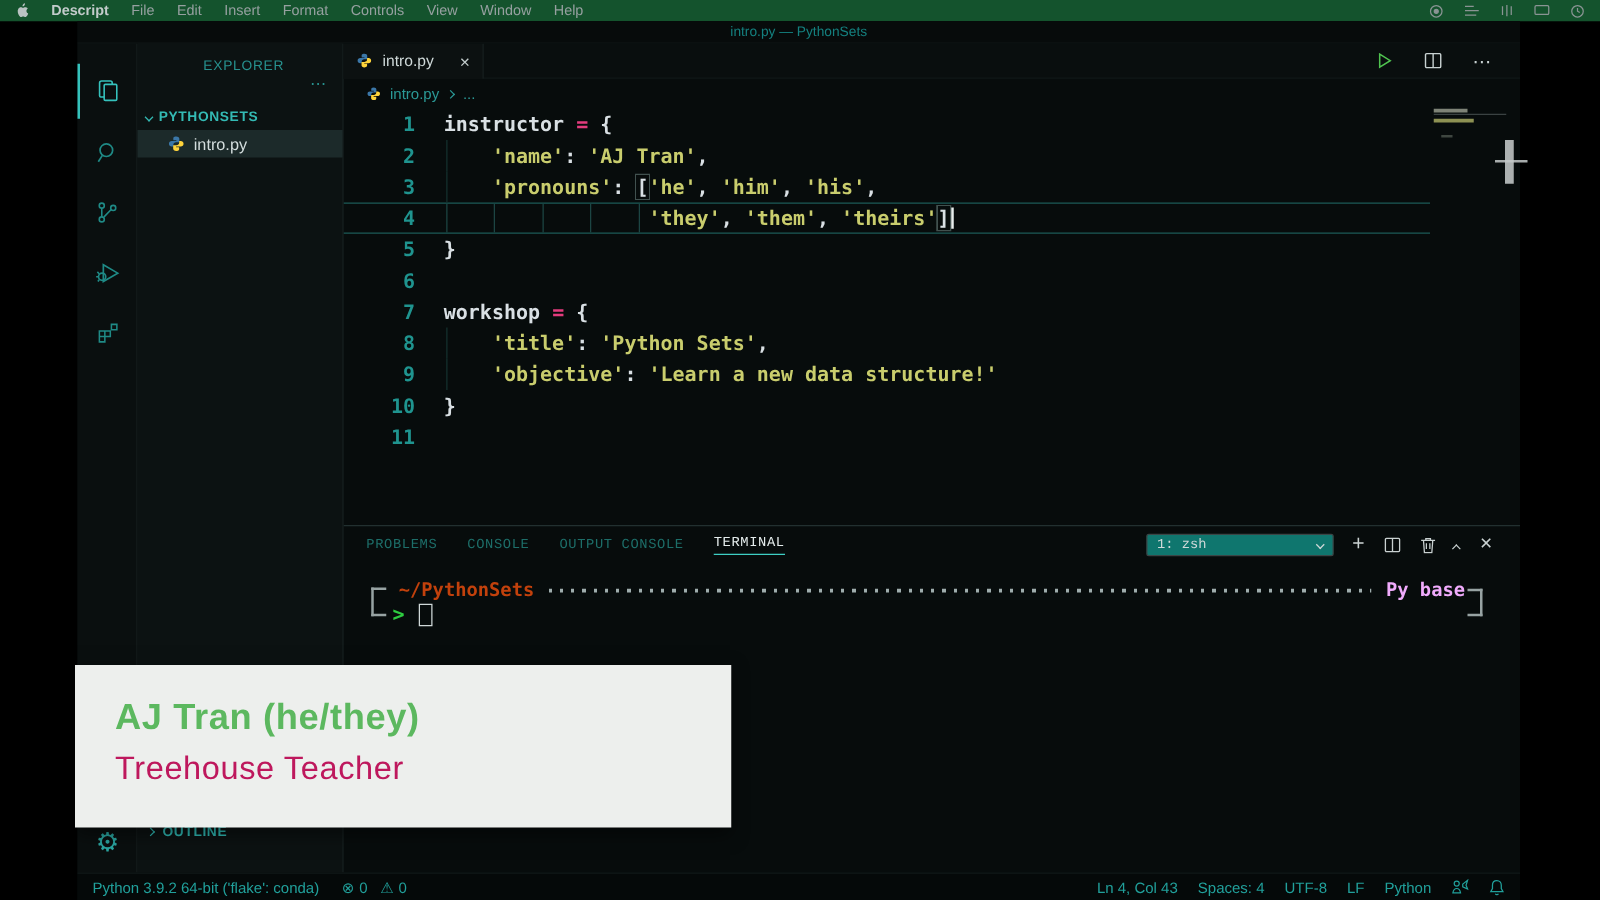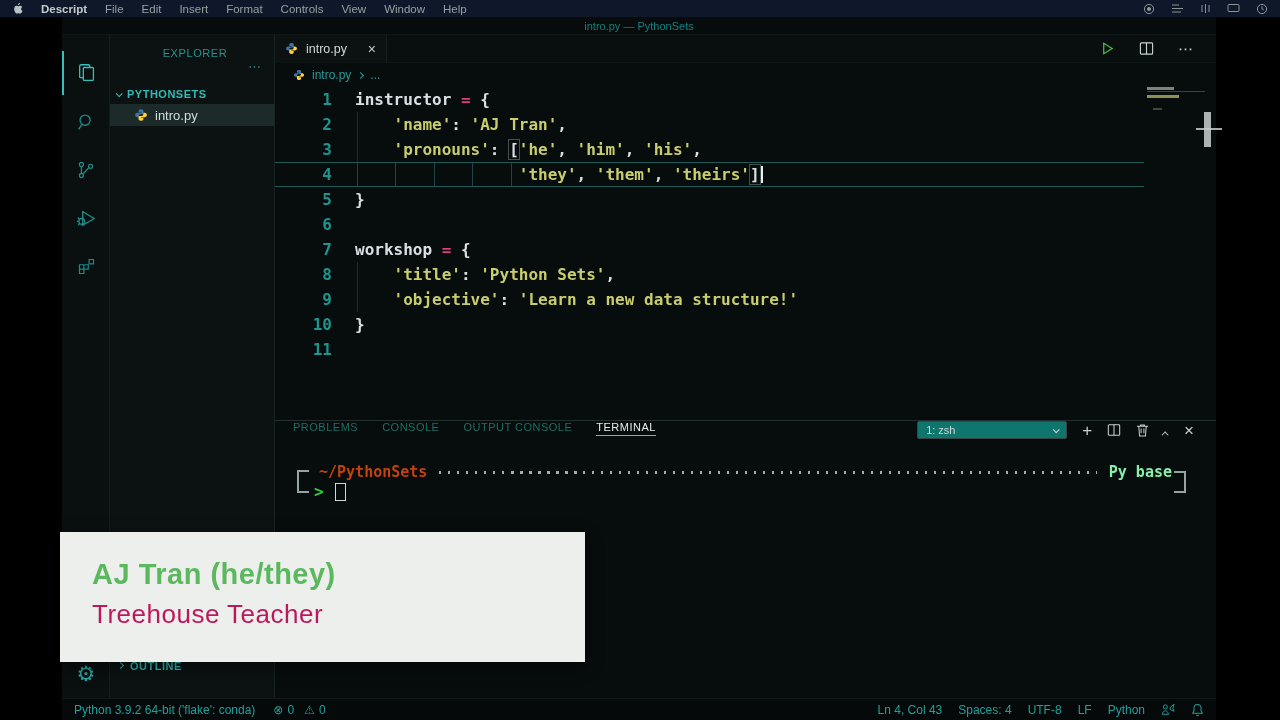--- a/index.html
+++ b/index.html
@@ -1,20 +1,20 @@
 <!DOCTYPE html>
 <html><head>
 <meta charset="utf-8">
 <style>
   * { margin:0; padding:0; box-sizing:border-box; }
   body { background:#000; font-family:"Liberation Sans", sans-serif; }
   .screen { position:relative; width:1280px; height:720px; background:#000; overflow:hidden; }
 
   
-  .menubar { position:absolute; left:0; top:0; width:1280px; height:17px; background:#0f172a;
+  .menubar { position:absolute; left:0; top:0; width:1280px; height:17px; background:#14532d;
              display:flex; align-items:center; padding:0 12px; gap:18px; font-size:11.5px; color:#96a0a0; }
   .menubar .app { font-weight:bold; color:#c3cbcb; }
   .menubar .apple svg { display:block; }
   .menubar-right { margin-left:auto; display:flex; gap:16px; align-items:center; color:#8a9494; }
   .menubar-right svg { display:block; }
 
   
   .window { position:absolute; left:62px; top:17px; width:1154px; height:703px; background:#070c0c; }
   .titlebar { position:absolute; left:0; top:0; width:100%; height:18px; background:#070b0b;
               border-bottom:1px solid #101717; text-align:center; font-size:11px; color:#14807f; line-height:18px; }
@@ -76,40 +76,40 @@
   
   .mm1 { position:absolute; left:872px; top:52px; width:27px; height:3px; background:#7e8377; }
   .mm-hair { position:absolute; left:872px; top:56px; width:58px; height:1px; background:#3a4242; }
   .mm2 { position:absolute; left:872px; top:60px; width:32px; height:3px; background:#8d9153; }
   .mm3 { position:absolute; left:878px; top:73px; width:9px; height:2px; background:#3e4640; }
   .scroll-handle { position:absolute; left:929px; top:77px; width:7px; height:35px; background:#c9cfcf; opacity:.85; }
   .scroll-mark { position:absolute; left:921px; top:93px; width:26px; height:2px; background:#c4caca; opacity:.85; }
 
   
   .panel { position:absolute; left:213px; top:403px; width:941px; height:278px; background:#070c0c; border-top:1px solid #223030; }
-  .panel-head { position:absolute; left:0; top:0; width:100%; height:30px; display:flex; align-items:flex-start; }
+  .panel-head { position:absolute; left:0; top:0; width:100%; height:30px; display:flex; align-items:center;font-family:Liberation Mono, monospace; }
   .ptab { margin-left:24px; font-size:11px; letter-spacing:.5px; color:#1d6e69; cursor:pointer; }
   .ptab:first-child { margin-left:18px; }
   .ptab.active { color:#e4ecec; padding-bottom:2px; border-bottom:1.5px solid #3ecfc4; }
   .panel-right { margin-left:auto; display:flex; align-items:center; gap:15px; padding-right:22px; color:#c9d1d1; }
   .shell-select { width:150px; height:18px; border:1px solid #3a4646; border-radius:2px; background:#0f766e;
                   display:flex; align-items:center; font-size:11px; color:#cfd8d8; padding:0 8px; cursor:pointer; }
   .shell-select .chev { margin-left:auto; }
   .picon { font-size:15px; line-height:1; cursor:pointer; }
   .picon svg { display:block; }
 
   .term { position:absolute; left:0; top:30px; width:100%; bottom:0; font-family:"DejaVu Sans Mono", monospace;
           font-size:15px; font-weight:bold; }
   .tl-bracket { position:absolute; left:22px; top:19px; width:12px; height:23px;
                 border-left:2px solid #97a3a3; border-top:2px solid #97a3a3; border-bottom:2px solid #97a3a3; }
   .t-row1 { position:absolute; left:44px; right:44px; top:11px; height:20px; display:flex; align-items:center; }
   .t-cwd { color:#c2410c; }
   .t-leader { flex:1; height:3px; margin:0 12px;
               background:repeating-linear-gradient(90deg,#9fadad 0 2.5px,transparent 2.5px 9px); }
-  .t-env { color:#86efac; }
+  .t-env { color:#f0abfc; }
   .tr-bracket { position:absolute; right:30px; top:20px; width:12px; height:22px;
                 border-right:2px solid #97a3a3; border-top:2px solid #97a3a3; border-bottom:2px solid #97a3a3; }
   .t-arrow { position:absolute; left:39px; top:31px; color:#2ecc40; font-size:16px; }
   .t-cursor { position:absolute; left:60px; top:32px; width:11px; height:18px; border:1.5px solid #cfd8d8; }
 
   
   .statusbar { position:absolute; left:0; bottom:0; width:100%; height:22px; background:#050909; border-top:1px solid #101818;
                display:flex; align-items:center; padding:0 12px; gap:18px; font-size:12px; color:#21a09b; }
   .sb-item { display:flex; align-items:center; gap:4px; cursor:pointer; }
   .sb-right { margin-left:auto; display:flex; align-items:center; gap:16px; }

